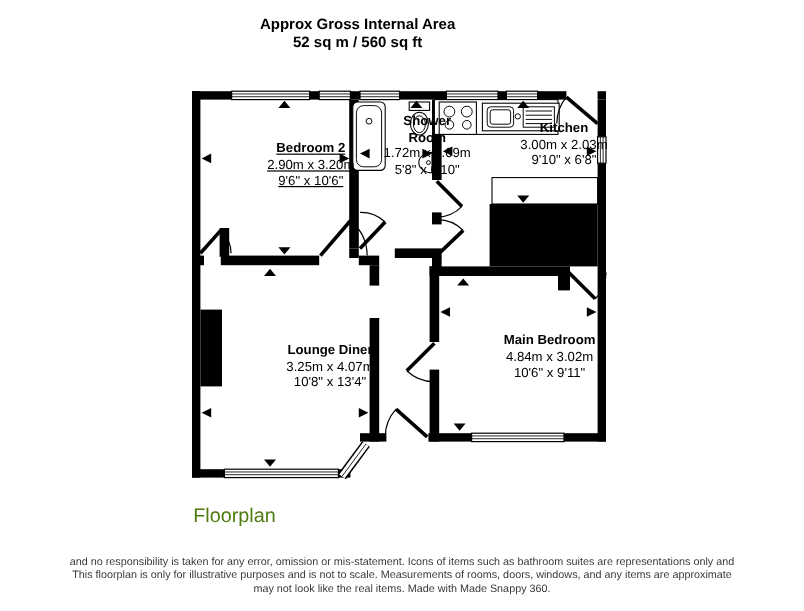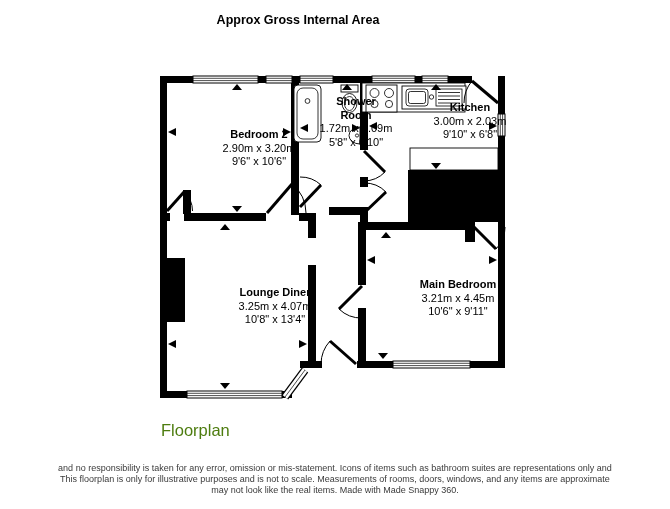--- a/index.html
+++ b/index.html
@@ -230,23 +230,24 @@
     <polygon class="arrow" points="225,389 220,383 230,383"></polygon>
     <polygon class="arrow" points="386,232 381,238 391,238"></polygon>
     <polygon class="arrow" points="367,260 375,256 375,264"></polygon>
     <polygon class="arrow" points="497,260 489,256 489,264"></polygon>
     <polygon class="arrow" points="383,359 378,353 388,353"></polygon>
   </g>
 </svg>
 
 <div class="abs hdr">
   <div>Approx Gross Internal Area</div>
-</div>
-
-<div class="abs room-label" style="left:233px;top:128px;">
+  <div>52 sq m / 560 sq ft</div>
+</div>
+
+<div class="abs room-label" style="left:233px;top:118px;text-decoration:underline;">
   <div class="rname">Bedroom 2</div>
   <div>2.90m x 3.20m</div>
   <div>9'6" x 10'6"</div>
 </div>
 
 <div class="abs room-label" style="left:330px;top:95px;">
   <div class="rname">Shower</div>
   <div class="rname">Room</div>
   <div>1.72m x 2.09m</div>
   <div>5'8" x 6'10"</div>
@@ -259,21 +260,21 @@
 </div>
 
 <div class="abs room-label" style="left:249px;top:286px;">
   <div class="rname">Lounge Diner</div>
   <div>3.25m x 4.07m</div>
   <div>10'8" x 13'4"</div>
 </div>
 
 <div class="abs room-label" style="left:432px;top:278px;">
   <div class="rname">Main Bedroom</div>
-  <div>3.21m x 4.45m</div>
+  <div>4.84m x 3.02m</div>
   <div>10'6" x 9'11"</div>
 </div>
 
 <div class="abs plan-title" style="left:161px;top:421px;">Floorplan</div>
 
 <div class="abs footer">
   <div>and no responsibility is taken for any error, omission or mis-statement. Icons of items such as bathroom suites are representations only and</div>
   <div>This floorplan is only for illustrative purposes and is not to scale. Measurements of rooms, doors, windows, and any items are approximate</div>
   <div>may not look like the real items. Made with Made Snappy 360.</div>
 </div>

